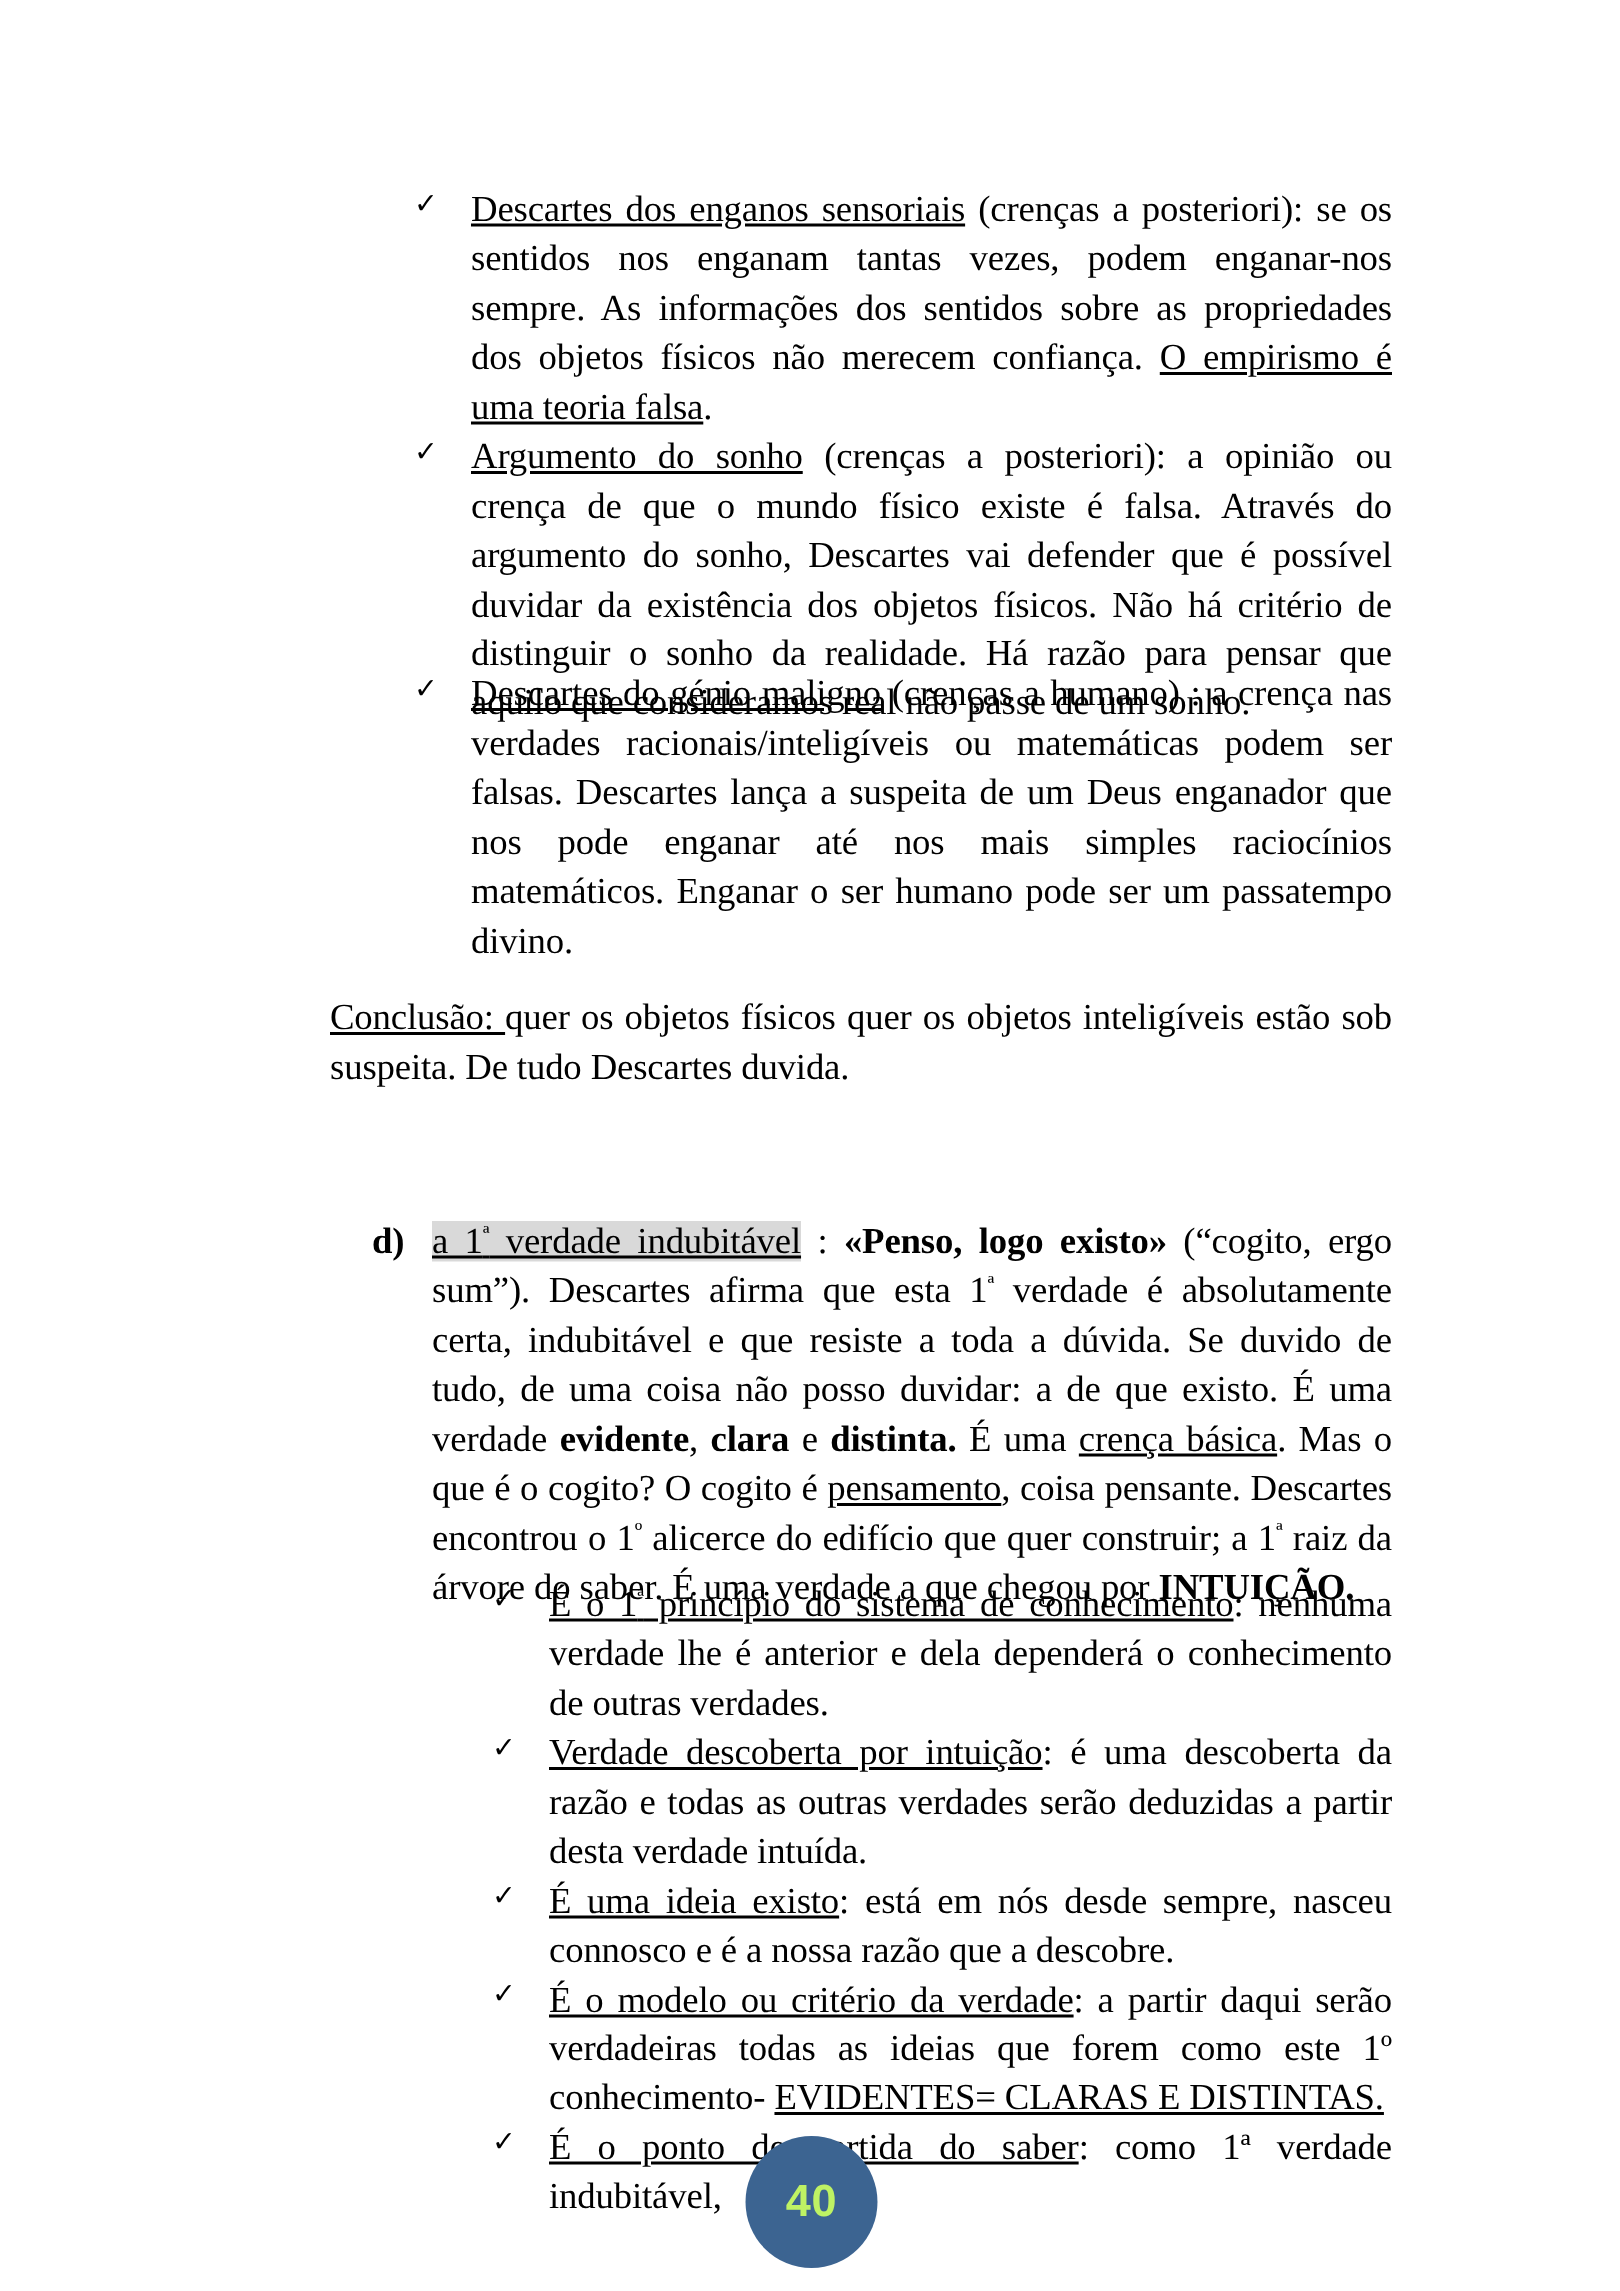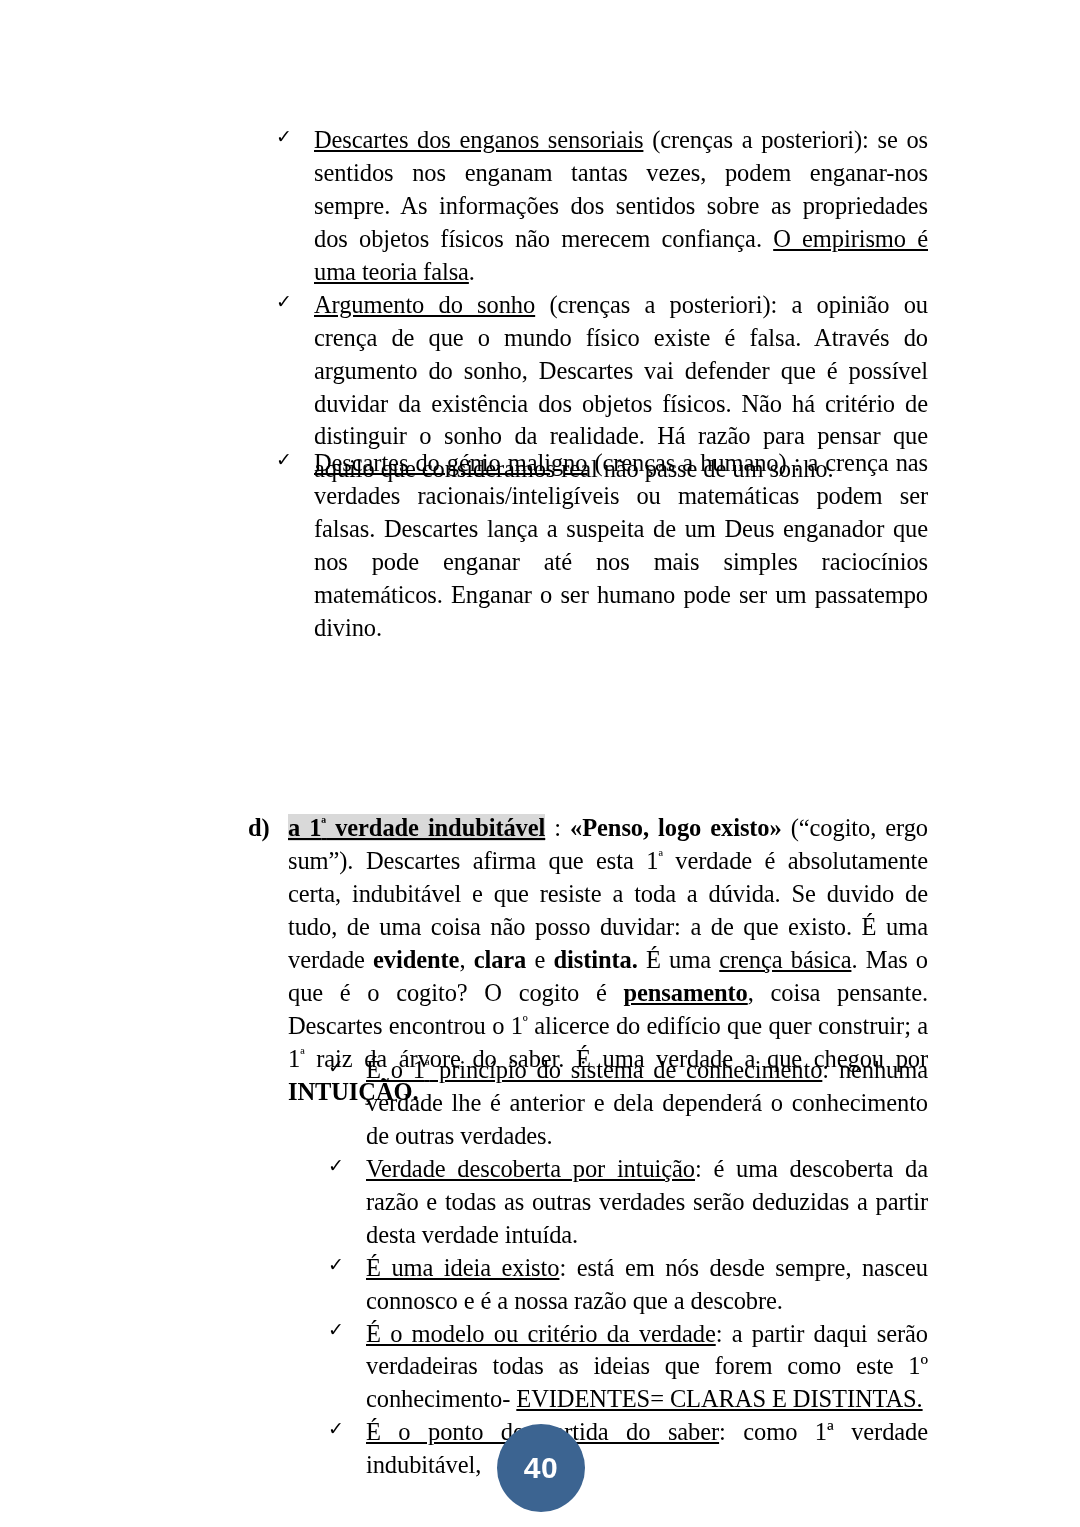--- a/index.html
+++ b/index.html
@@ -56,42 +56,42 @@
   .lettered .marker {
     position: absolute;
     left: 0;
     top: 0;
     font-weight: bold;
   }
 
   u, .u { text-decoration: underline; text-underline-offset: 2px; }
   .i { }
   .b { font-weight: bold; margin-top: 27px; }
-  .bu { font-weight: bold; text-decoration: underline; text-underline-offset: 2px; }
+  .bu { font-weight: normal; text-decoration: underline; text-underline-offset: 2px; }
   .hl { background: #d9d9d9; }
   .sup { font-size: 0.66em; vertical-align: 0.42em; line-height: 0; }
 
   
   #bullets-top   { left: 276px; top: 124px;  width: 652px; }
   #bullets-top .chk-row + .chk-row { margin-top: 0px; }
   #bullet-genio  { left: 276px; top: 447px;  width: 652px; }
   #conclusao     { left: 220px; top: 663px;  width: 708px; }
   #item-d        { left: 248px; top: 812px;  width: 680px; }
   #sub-bullets   { left: 328px; top: 1054px; width: 600px; }
 
   
   .page-badge {
     position: absolute;
     left: 497px;
     top: 1424px;
     width: 88px;
     height: 88px;
     border-radius: 50%;
     background: #3c6491;
-    color: #ffffff;
+    color: #bef264;
     display: flex;
     align-items: center;
     justify-content: center;
     font-family: "Liberation Sans", "DejaVu Sans", sans-serif;
     font-size: 30px;
     font-weight: bold;
     letter-spacing: 0.5px;
   }
 </style>
 </head>
@@ -113,20 +113,23 @@
 
   </div>
 
   <div class="block" id="bullet-genio">
     <p class="chk-row">
       <span class="chk">✓</span>
       <u>Descartes do génio maligno</u><span> </span><span>(crenças </span><span class="i">a humano)</span><span> : a crença nas verdades racionais/inteligíveis  ou matemáticas podem ser falsas. Descartes lança a suspeita de um Deus enganador que nos pode enganar até nos mais simples raciocínios matemáticos. Enganar o ser humano pode ser um passatempo divino.</span>
     </p>
   </div>
 
+  <div class="block" id="conclusao">
+    <u>Conclusão: </u><span>quer os objetos físicos quer os objetos inteligíveis estão sob suspeita. De tudo Descartes duvida.</span>
+  </div>
 
   <div class="block" id="item-d">
     <div class="lettered">
       <span class="marker">d)</span><span class="hl bu"><span>a 1</span><span class="sup">ª</span><span> verdade indubitável</span></span><span> : </span><span class="b">«Penso, logo existo»</span><span> (“cogito, ergo sum”). Descartes afirma que esta 1</span><span class="sup">ª</span><span> verdade é absolutamente certa, indubitável e que resiste a toda a dúvida. Se duvido de tudo, de uma coisa não posso duvidar: a de que existo. É uma verdade </span><span class="b">evidente</span><span>, </span><span class="b">clara</span><span> e </span><span class="b">distinta.</span><span> É uma </span><u>crença básica</u><span>. Mas o que é o cogito? O cogito é </span><span class="bu">pensamento</span><span>, coisa pensante. Descartes encontrou o 1</span><span class="sup">º</span><span> alicerce do edifício que quer construir; a 1</span><span class="sup">ª</span><span> raiz da árvore do saber. É uma verdade a que chegou por </span><span class="b">INTUIÇÃO.</span>
     </div>
   </div>
 
   <div class="block" id="sub-bullets">
 
     <p class="chk-row">

